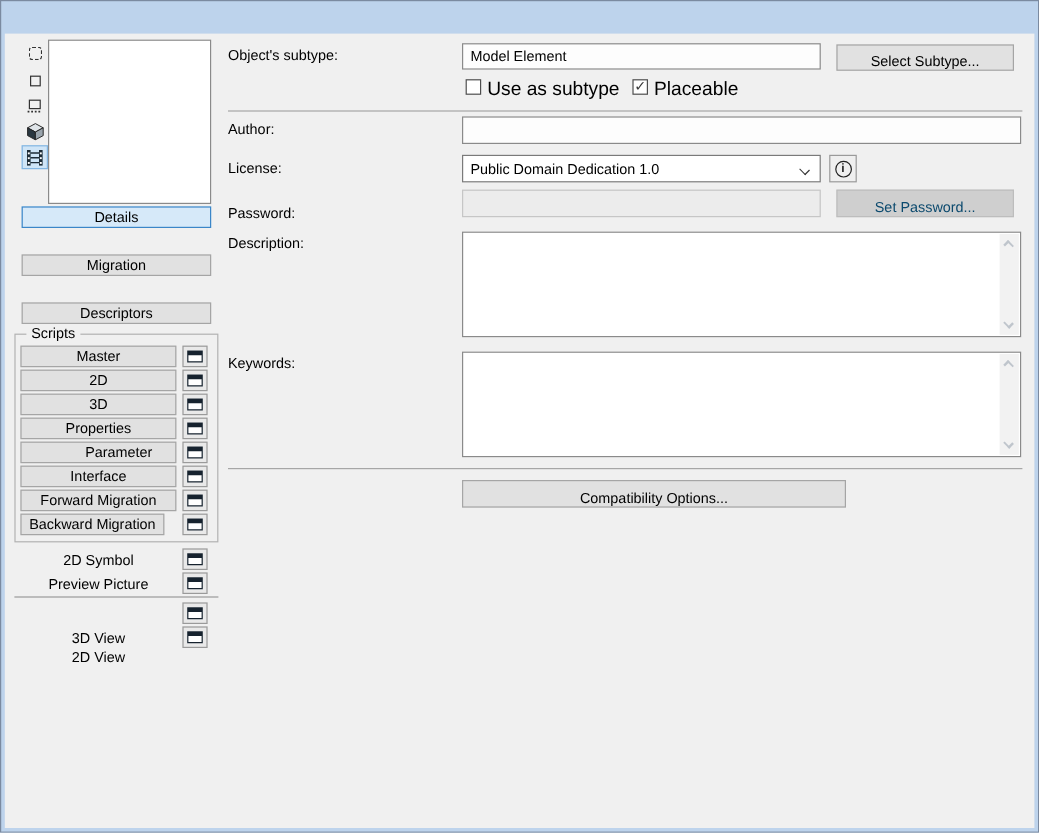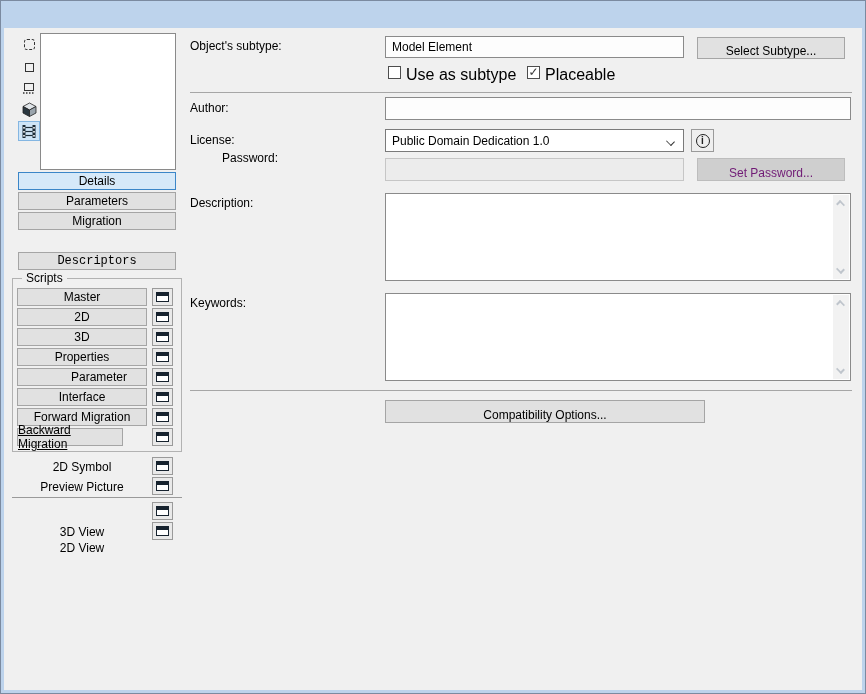--- a/index.html
+++ b/index.html
@@ -54,21 +54,21 @@
   .rowlabel { position:absolute; width:130px; text-align:center; font-size:12px; }
   .lsep { position:absolute; left:8px; width:170px; height:1px; background:#9a9a9a; }
 
   
   .lbl { position:absolute; left:186px; font-size:12px; color:#000; }
   .field { position:absolute; background:#fdfdfd; border:1px solid #8a8a8a;
            padding:0 6px; display:flex; align-items:center; font-size:12px; }
   .field.disabled { background:#ececec; border:1px solid #c6c6c6; }
   .pushbtn { position:absolute; height:22px; background:#e1e1e1; border:1px solid #a5a5a5;
              display:flex; align-items:flex-end; justify-content:center; font-size:12px; }
-  .pushbtn.disabled { background:#cfcfcf; border:1px solid #bdbdbd; color:#701a75; }
+  .pushbtn.disabled { background:#cfcfcf; border:1px solid #bdbdbd; color:#0c4a6e; }
   .hsep { position:absolute; height:1px; background:#a6a6a6; }
 
   .chk { position:absolute; width:13px; height:13px; background:#fff; border:1px solid #4d4d4d;
          display:flex; align-items:center; justify-content:center; }
   .chk .mark { font-size:12px; line-height:1; color:#3a3a3a; transform:translateY(-1px); }
   .chklabel { position:absolute; font-size:16px; }
 
   .combo { position:absolute; background:#fff; border:1px solid #7a7a7a;
            display:flex; align-items:center; padding:0 24px 0 6px; font-size:12px; }
   .chev-down { position:absolute; right:9px; top:8px; width:7px; height:7px;
@@ -127,27 +127,24 @@
         <line x1="4.5" y1="7.5" x2="11.5" y2="7.5" stroke="#1c2b36" stroke-width="1.2"></line>
         <line x1="4.5" y1="11.5" x2="11.5" y2="11.5" stroke="#1c2b36" stroke-width="1.2"></line>
       </svg>
     </div>
 
     <div class="preview"></div>
 
     <div class="btn sel" style="left:14px; top:144px; width:158px;">
       <span>Details</span>
     </div>
-    <div class="btn" style="left:14px; top:164px; width:158px;">
-      <span>Parameters</span>
-    </div>
     <div class="btn" style="left:14px; top:184px; width:158px;">
       <span>Migration</span>
     </div>
-    <div class="btn" style="left:14px; top:224px; width:158px;font-family:Liberation Mono, monospace;">
+    <div class="btn" style="left:14px; top:224px; width:158px;">
       <span>Descriptors</span>
     </div>
 
     <div class="groupbox"></div>
     <span class="grouplabel">Scripts</span>
 
     <div class="btn" style="left:13px; top:260px; width:130px;">
       <span>Master</span>
     </div>
     <div class="wbtn" style="left:148px; top:260px;">
@@ -189,21 +186,21 @@
       <span class="wicon"></span>
     </div>
 
     <div class="btn" style="left:13px; top:380px; width:130px;">
       <span>Forward Migration</span>
     </div>
     <div class="wbtn" style="left:148px; top:380px;">
       <span class="wicon"></span>
     </div>
 
-    <div class="btn" style="left:13px; top:400px; width:106px;text-decoration:underline;">
+    <div class="btn" style="left:13px; top:400px; width:120px;">
       <span>Backward Migration</span>
     </div>
     <div class="wbtn" style="left:148px; top:400px;">
       <span class="wicon"></span>
     </div>
 
     <span class="rowlabel" style="left:13px; top:432px;">2D Symbol</span>
     <div class="wbtn" style="left:148px; top:429px;">
       <span class="wicon"></span>
     </div>
@@ -247,21 +244,21 @@
 
     <span class="lbl" style="top:105px;">License:</span>
     <div class="combo" style="left:381px; top:101px; width:299px; height:23px;">
       <span>Public Domain Dedication 1.0</span>
       <span class="chev-down"></span>
     </div>
     <div class="infobtn" style="left:687px; top:101px;">
       <span class="icircle">i</span>
     </div>
 
-    <span class="lbl" style="top:123px;margin-left:32px;">Password:</span>
+    <span class="lbl" style="top:143px;">Password:</span>
     <div class="field disabled" style="left:381px; top:130px; width:299px; height:23px;">
       <span></span>
     </div>
     <div class="pushbtn disabled" style="left:693px; top:130px; width:148px; height:23px;">
       <span>Set Password...</span>
     </div>
 
     <span class="lbl" style="top:168px;">Description:</span>
     <div class="ta" style="left:381px; top:165px; width:466px; height:88px;">
       <span></span>

